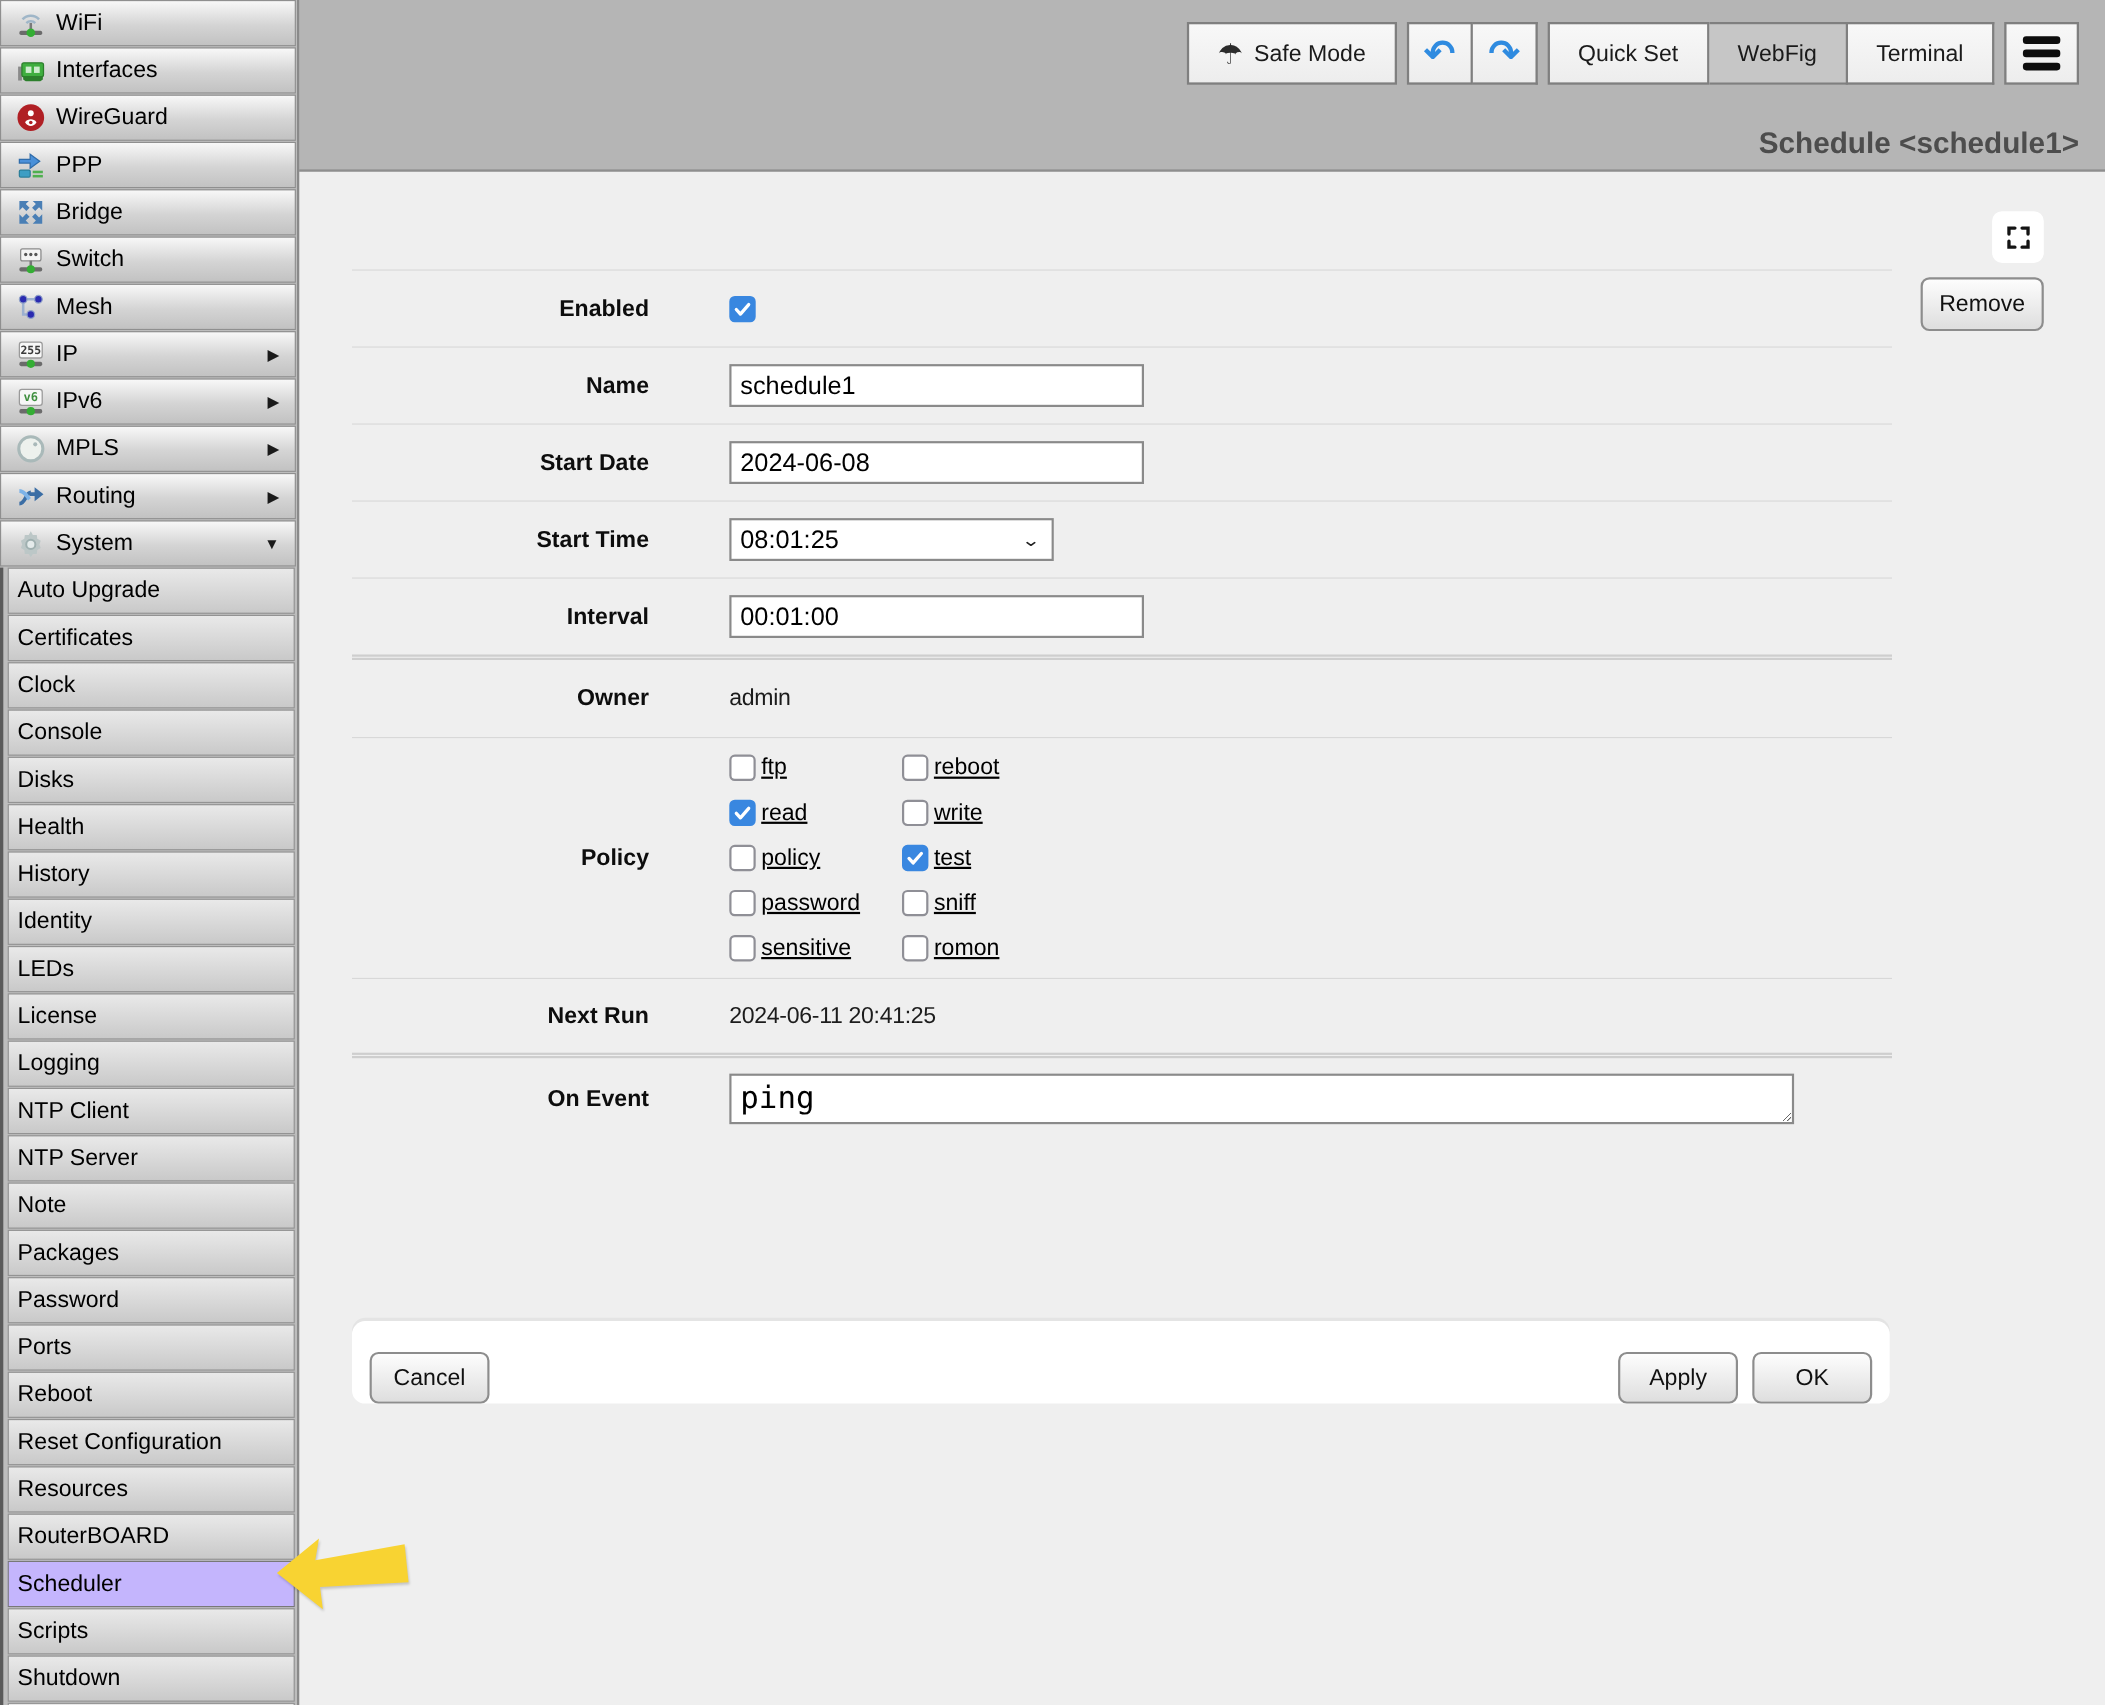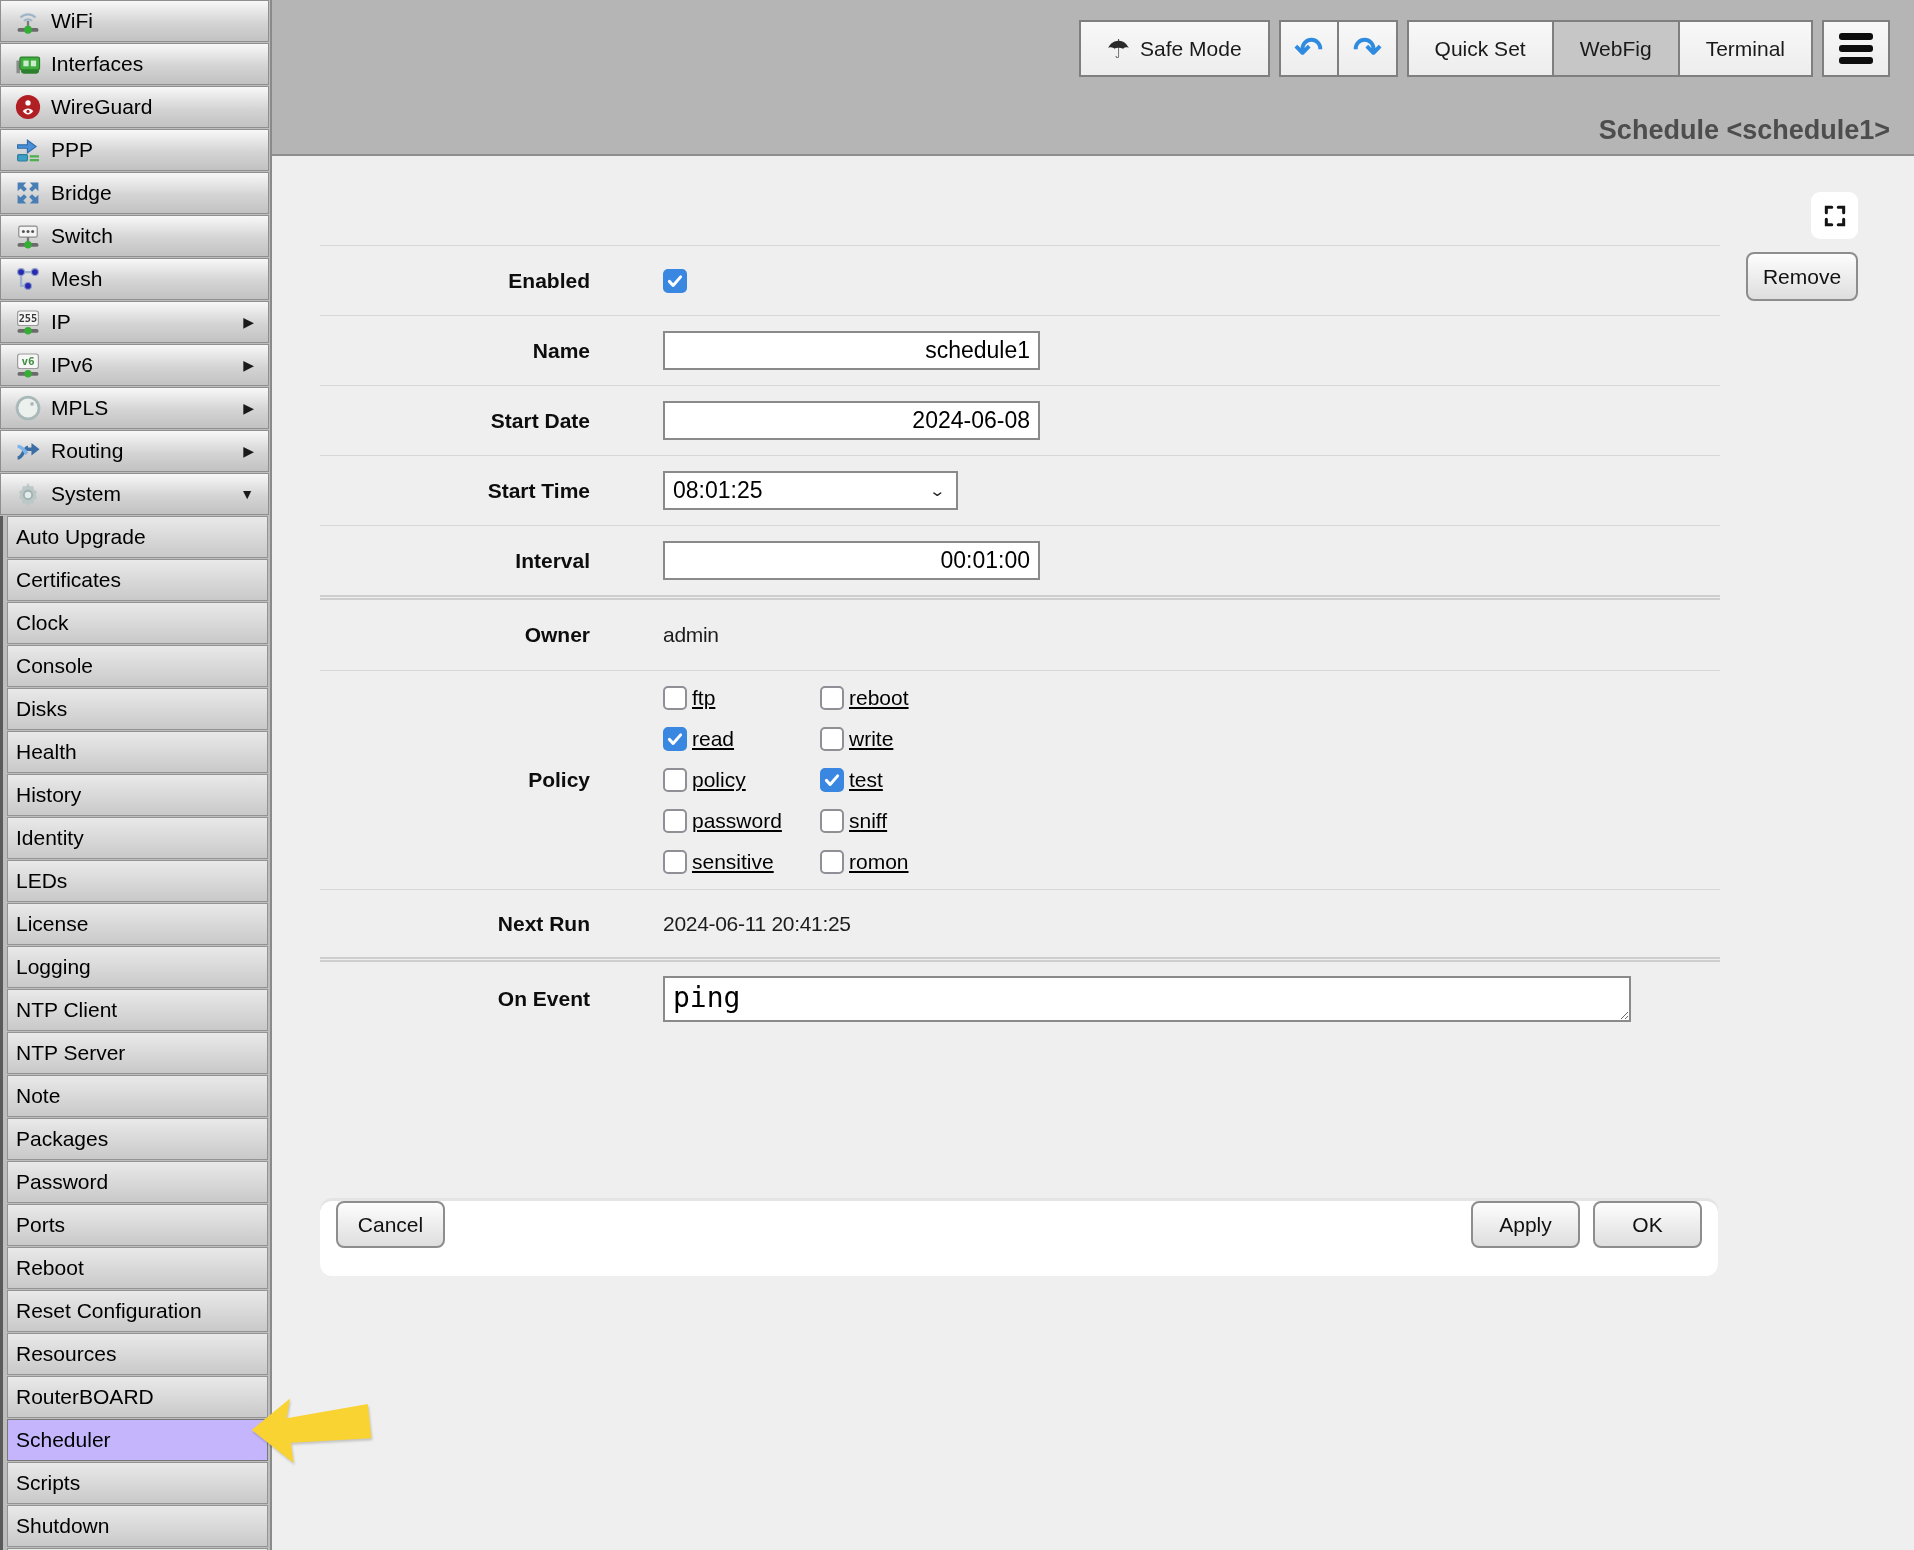--- a/index.html
+++ b/index.html
@@ -53,40 +53,40 @@
   .row.thick { border-top:5px double #cecece; }
   .row.r-next { height:68px; }
   .row.r-onevent { height:79px; }
   .row.r-policy { height:219px; }
   .flabel { width:270px; text-align:right; font-size:21px; font-weight:bold; color:#0d0d0d; flex:0 0 auto; }
   .fctrl { margin-left:73px; display:flex; align-items:center; }
   .static-val { font-size:21px; color:#1c1c1c; letter-spacing:-0.3px; }
 
   input.text, .fake-select { height:39px; background:#fff; border:2px solid #8a8a8a;
          font-size:23px; color:#000; padding:0 8px; font-family:"Liberation Sans",sans-serif; }
-  input.text { width:377px;text-align:right; }
+  input.text { width:377px; }
   textarea.text { background:#fff; border:2px solid #8a8a8a; width:968px; height:42px;
          font-size:28px; padding:3px 8px; resize:both;
          font-family:"DejaVu Sans Mono",monospace; color:#000; }
   .fake-select { width:295px; display:flex; align-items:center; justify-content:space-between; cursor:pointer; }
   .chev { font-size:15px; color:#222; margin-right:4px; transform:scaleX(1.4); }
 
   .cb { width:24px; height:24px; border:2px solid #8f8f96; border-radius:5px; background:#fff;
         display:inline-flex; align-items:center; justify-content:center; cursor:pointer; flex:0 0 auto; }
   .cb svg { width:18px; height:18px; visibility:hidden; }
   .cb.checked { background:#3987e0; border-color:#3987e0; }
   .cb.checked svg { visibility:visible; }
 
   .policy-grid { display:flex; }
   .pol-col { display:flex; flex-direction:column;text-decoration:underline; }
   .pol-col:first-child { width:157px; }
   .pol-item { height:41px; display:flex; align-items:center; gap:5px; font-size:21px; color:#000; }
 
   .action-bar { position:absolute; left:48px; top:1043px; width:1398px; height:75px; background:#fff;
-                border-radius:12px; box-shadow:0 -3px 0 #e4e4e4; display:flex; align-items:flex-start; padding:0 16px; }
+                border-radius:12px; box-shadow:0 -3px 0 #e4e4e4; display:flex; align-items:flex-end; padding:0 16px; }
   .action-bar .spacer { flex:1; }
   .bar-btn { width:109px; height:47px; }
   .bar-btn + .bar-btn { margin-left:13px; }
 
   
   .pointer-arrow { position:absolute; left:250px; top:1388px; width:122px; height:82px; z-index:5;
                    filter:drop-shadow(1px 2px 1px rgba(0,0,0,0.18)); }
 </style>
 </head>
 <body>

